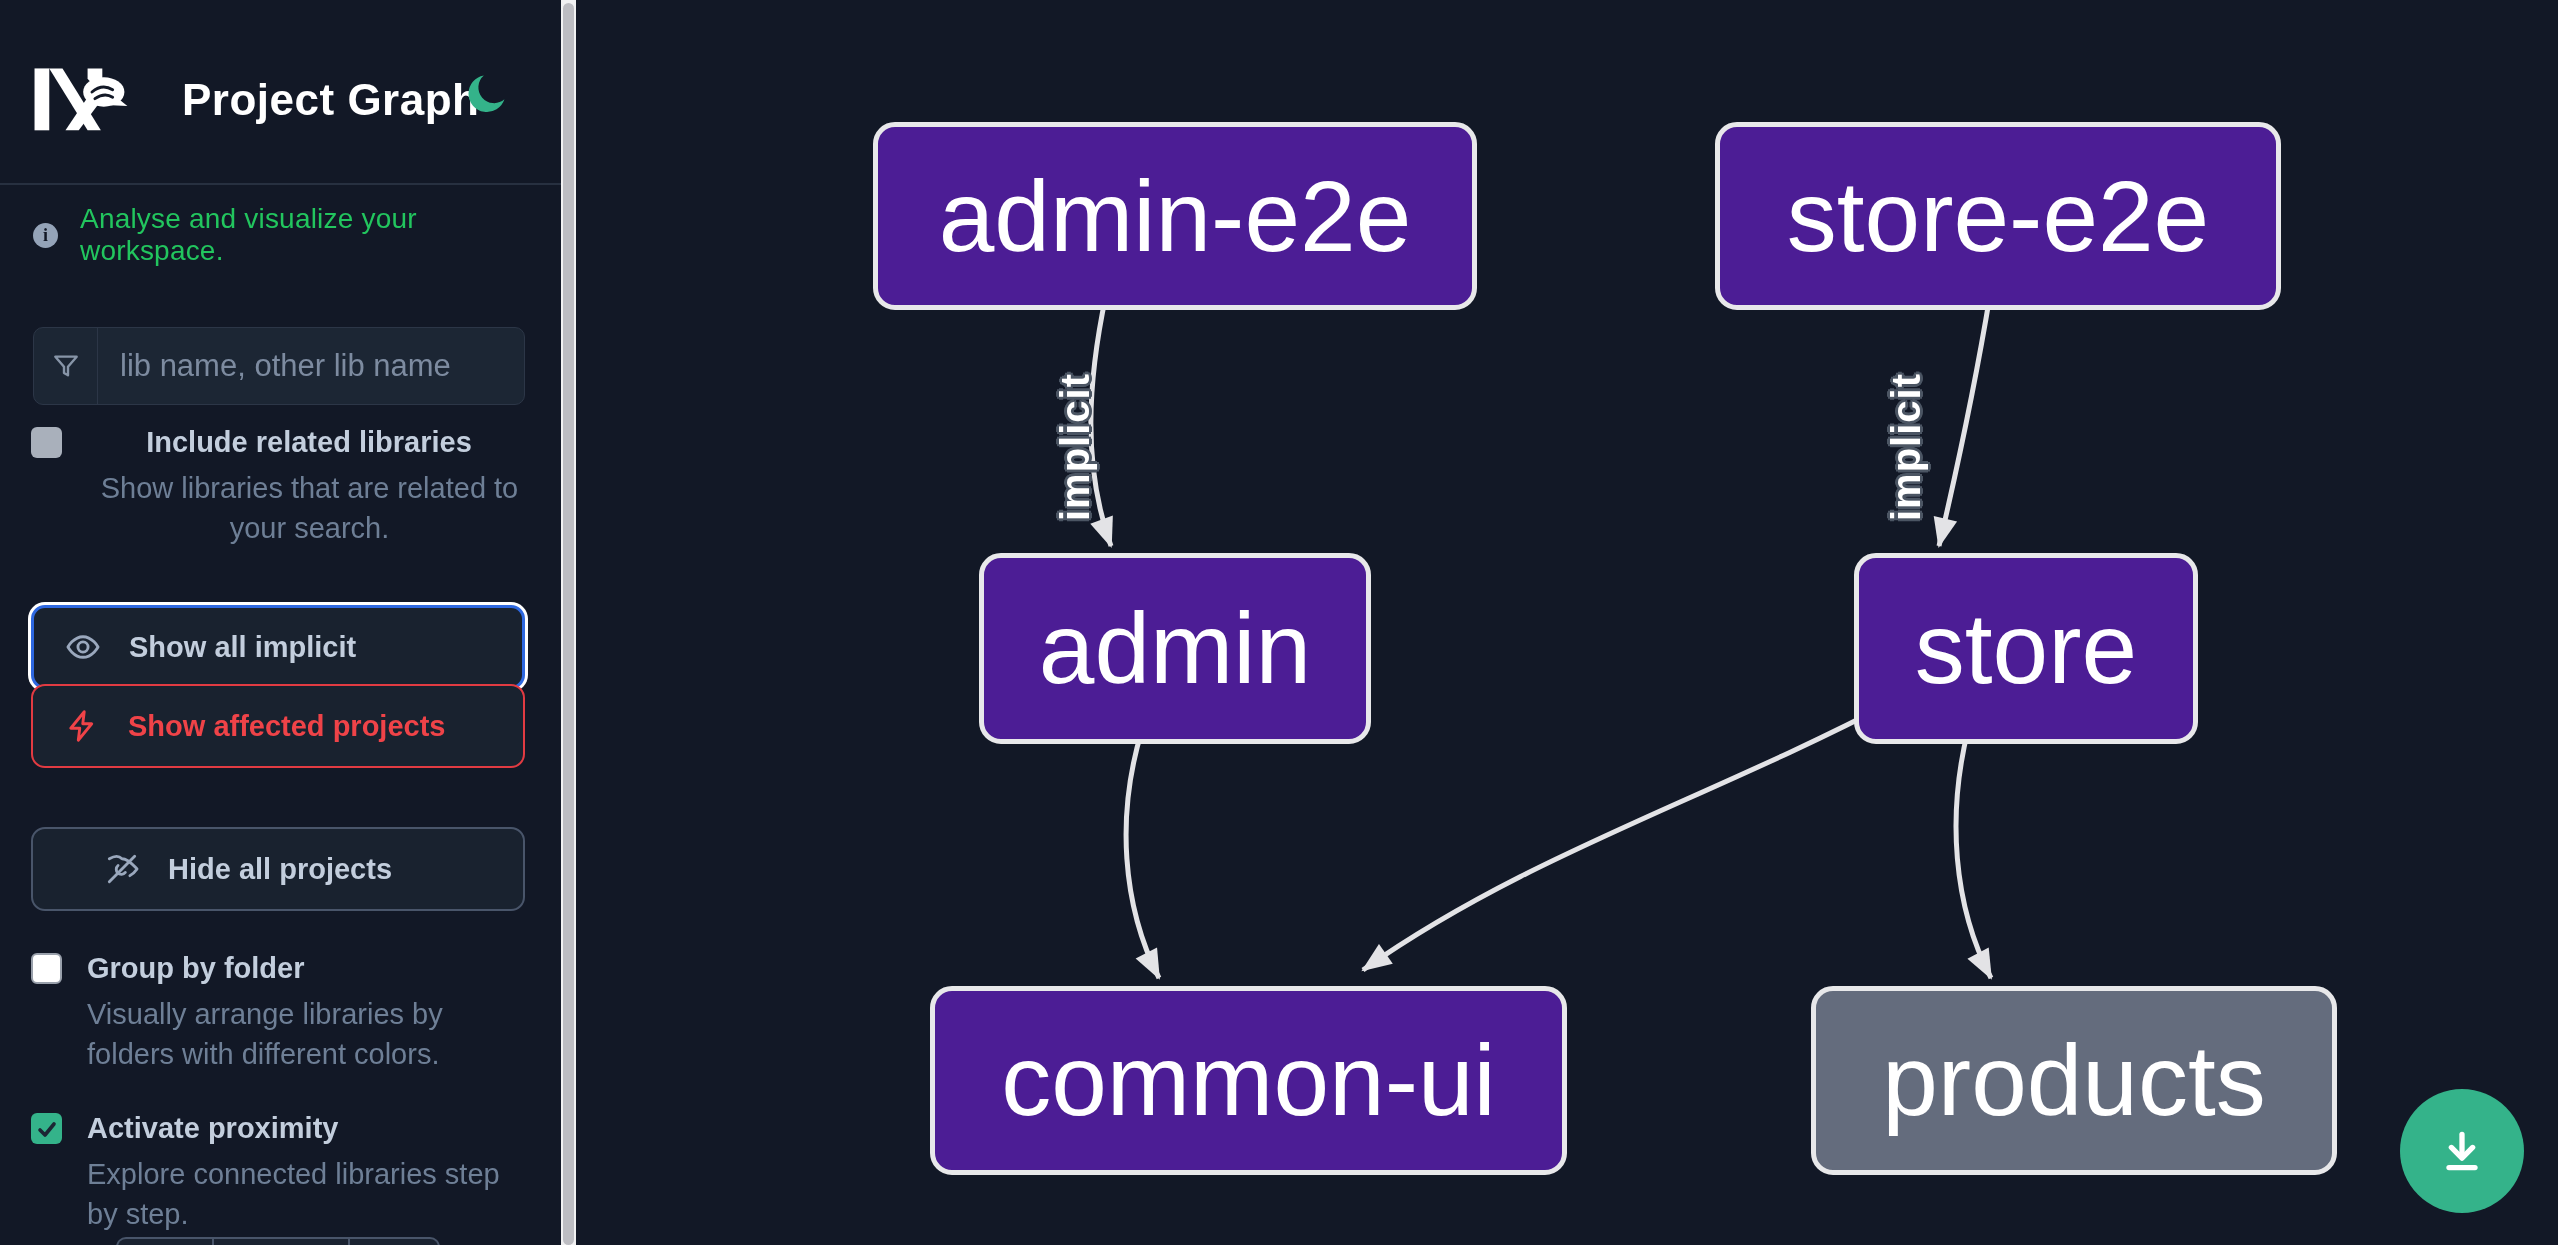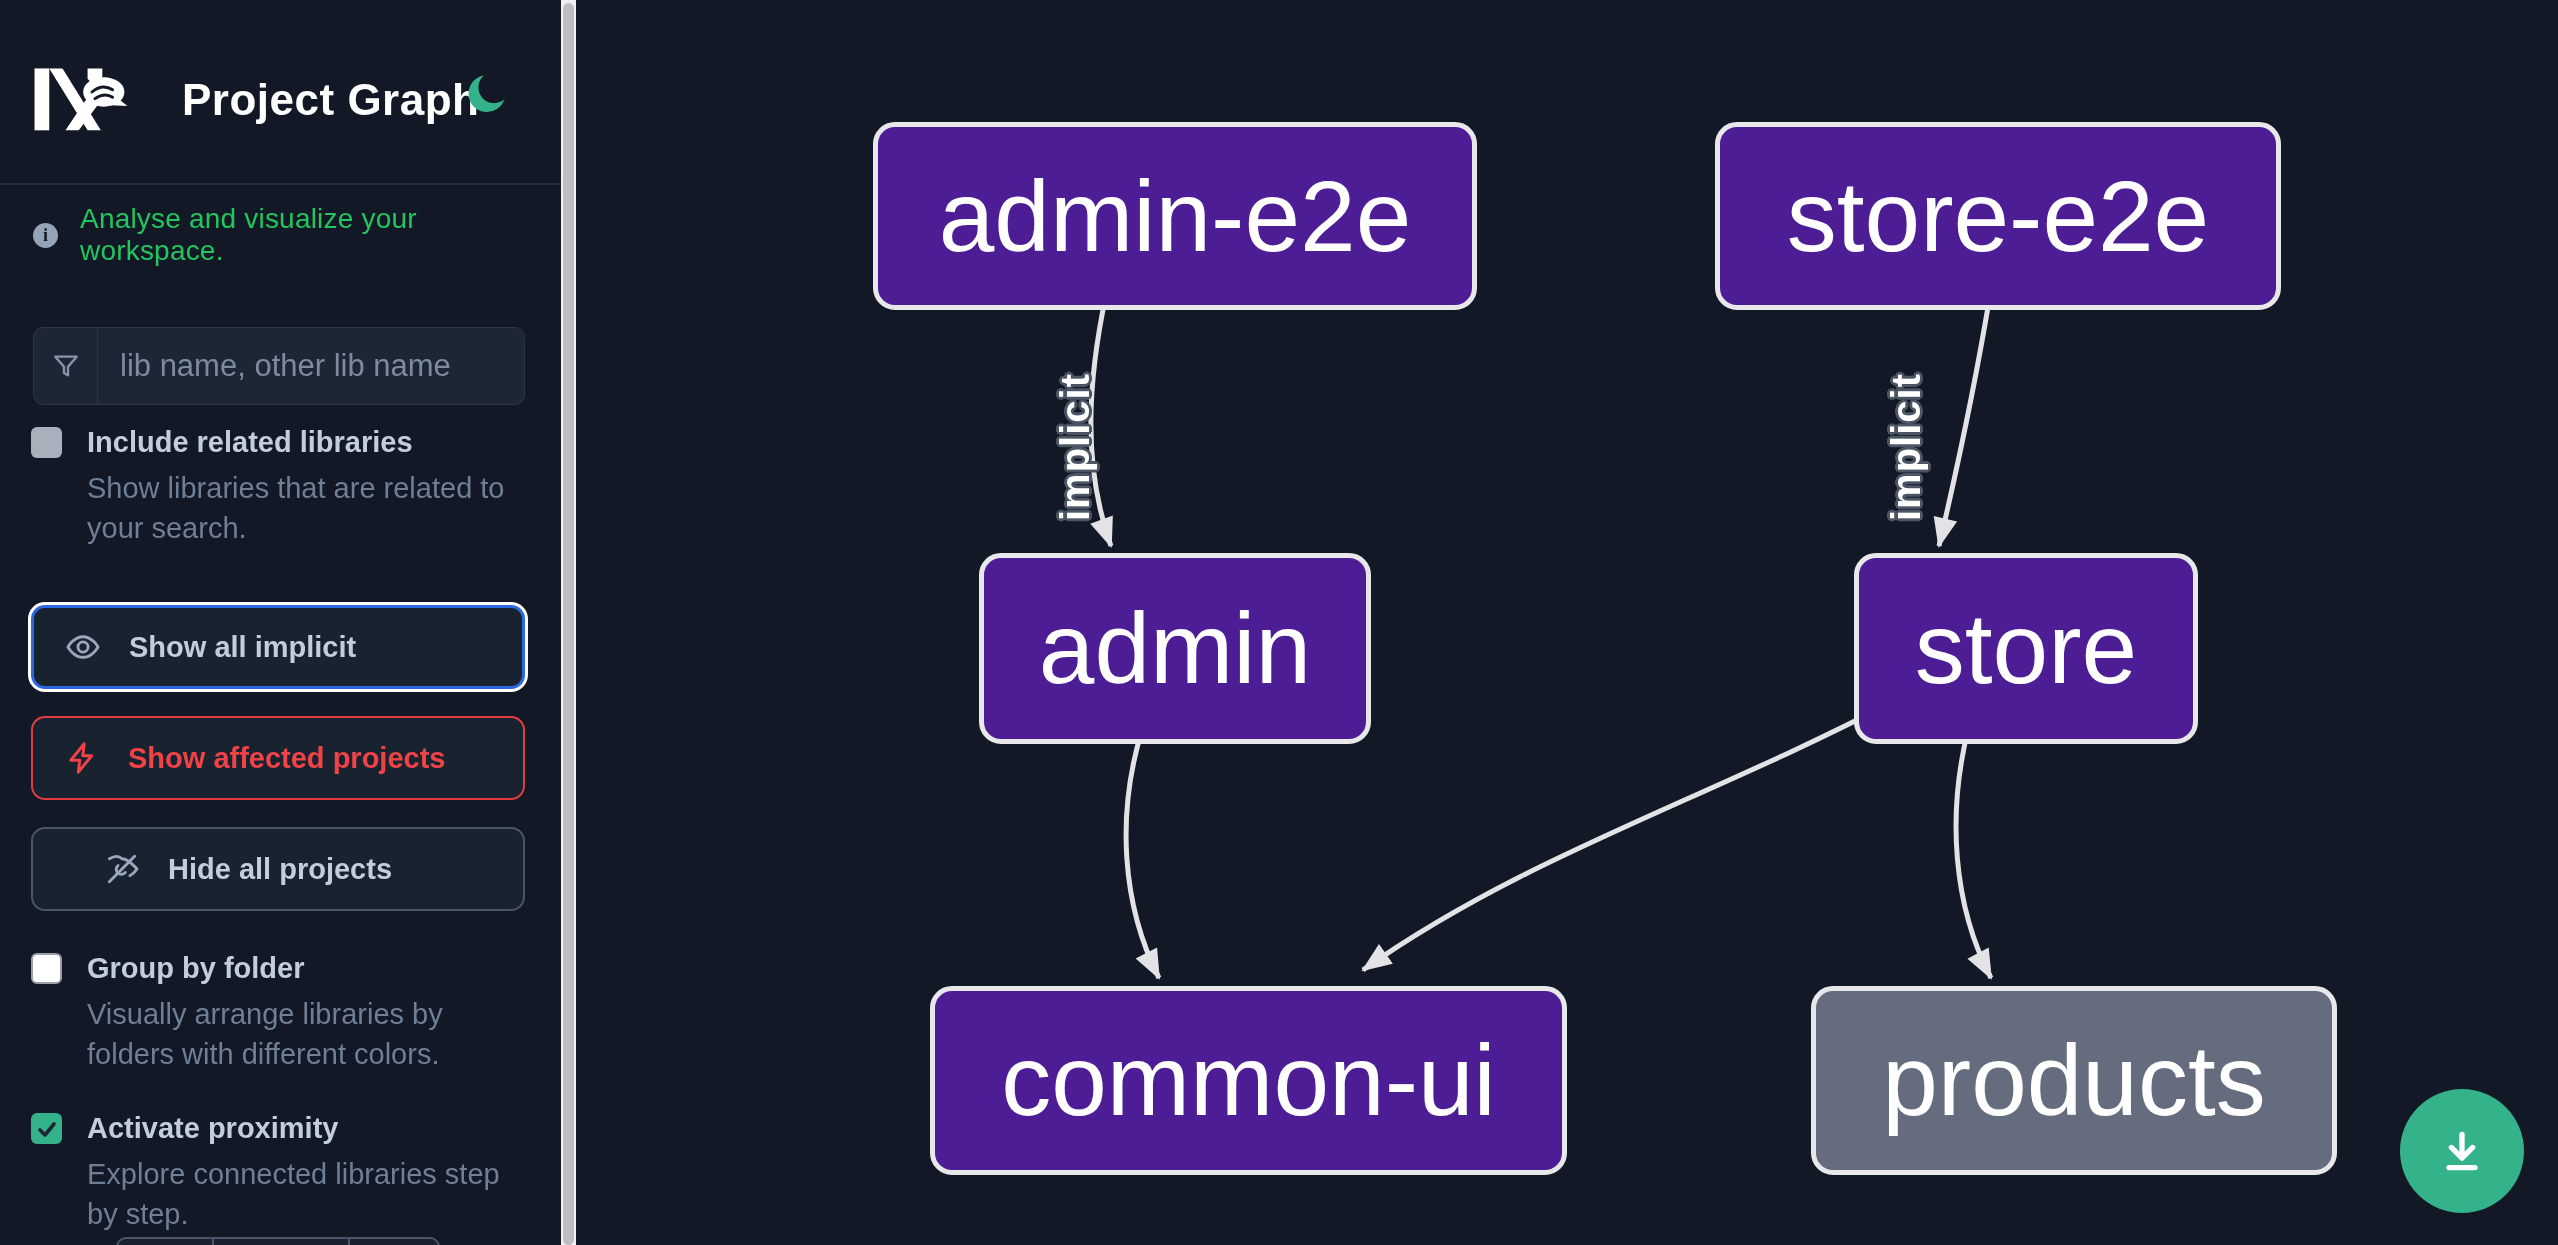--- a/index.html
+++ b/index.html
@@ -120,37 +120,37 @@
 
     <div class="search-box">
       <div class="search-iconcell">
         <svg width="32" height="32" viewBox="0 0 24 24" fill="none" stroke="#8795a8" stroke-width="1.8" stroke-linejoin="round">
           <path d="M4 5h16l-6.5 7.5V19l-3-1.8v-4.7z"></path>
         </svg>
       </div>
       <input class="search-input" placeholder="lib name, other lib name" style="">
     </div>
 
-    <div class="cb-row" style="top:425px;">
+    <div class="cb-row" style="top:425px;text-align:center;">
       <div class="cb-box cb-gray"></div>
       <span class="cb-label">Include related libraries</span>
       <span class="cb-desc">Show libraries that are related to your search.</span>
     </div>
 
     <div class="side-btn btn-focused" style="top:605px;">
       <span class="bicon">
         <svg width="38" height="38" viewBox="0 0 24 24" fill="none" stroke="#9aa8bd" stroke-width="1.8" stroke-linecap="round" stroke-linejoin="round">
           <path d="M2.5 12s3.5-6.5 9.5-6.5S21.5 12 21.5 12s-3.5 6.5-9.5 6.5S2.5 12 2.5 12z"></path>
           <circle cx="12" cy="12" r="3.2"></circle>
         </svg>
       </span>
       <span class="blabel">Show all implicit</span>
     </div>
 
-    <div class="side-btn btn-red" style="top:716px;">
+    <div class="side-btn btn-red" style="top:684px;">
       <span class="bicon">
         <svg width="36" height="36" viewBox="0 0 24 24" fill="none" stroke="#ef4348" stroke-width="1.9" stroke-linejoin="round">
           <path d="M13.5 2.5 L4.5 13.5 h6 l-1 8 9-11 h-6 z"></path>
         </svg>
       </span>
       <span class="blabel">Show affected projects</span>
     </div>
 
     <div class="side-btn btn-plain" style="top:827px;padding-left:40px;">
       <span class="bicon">

